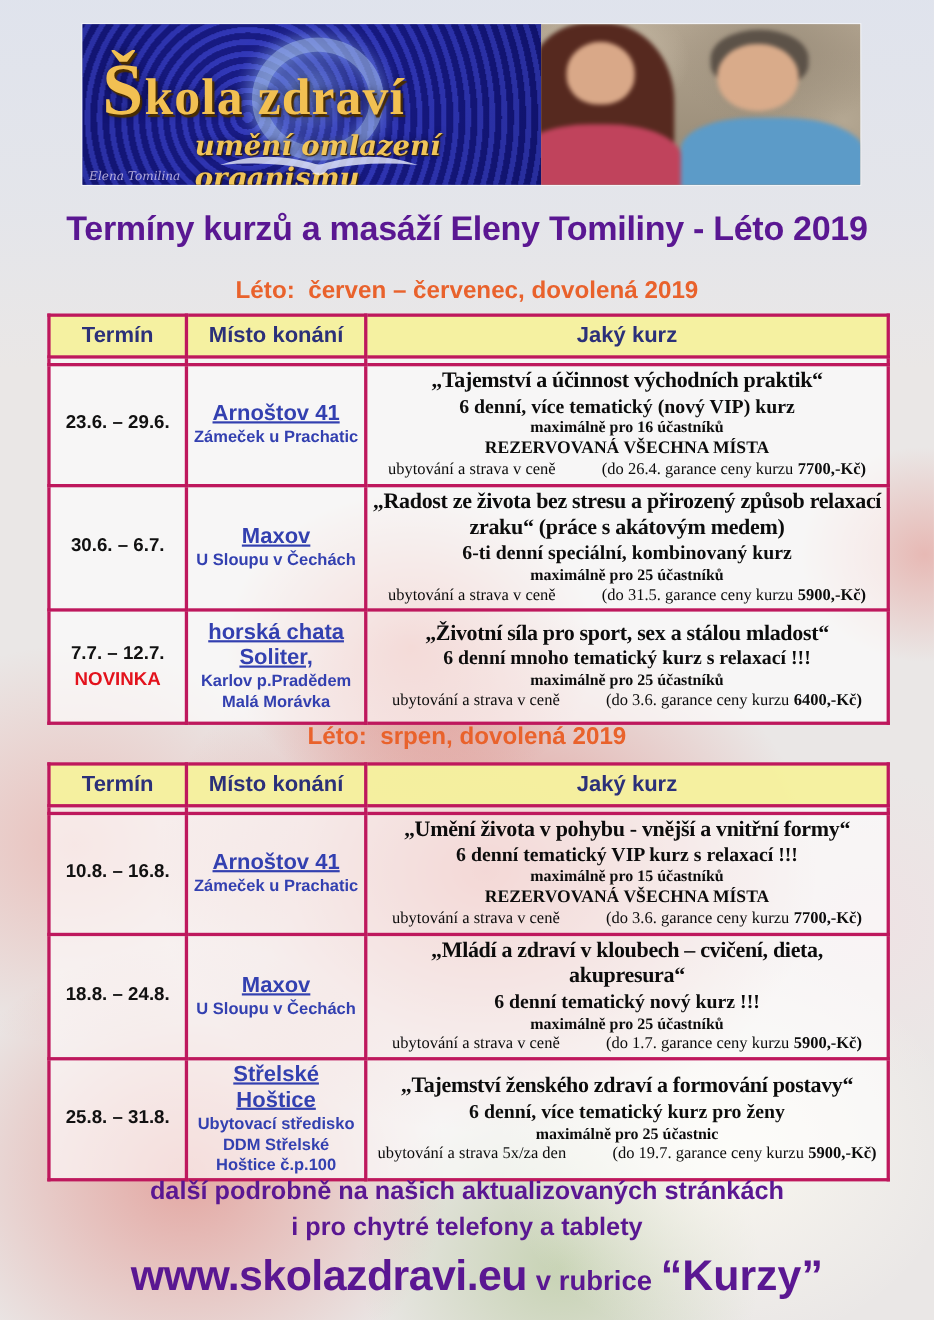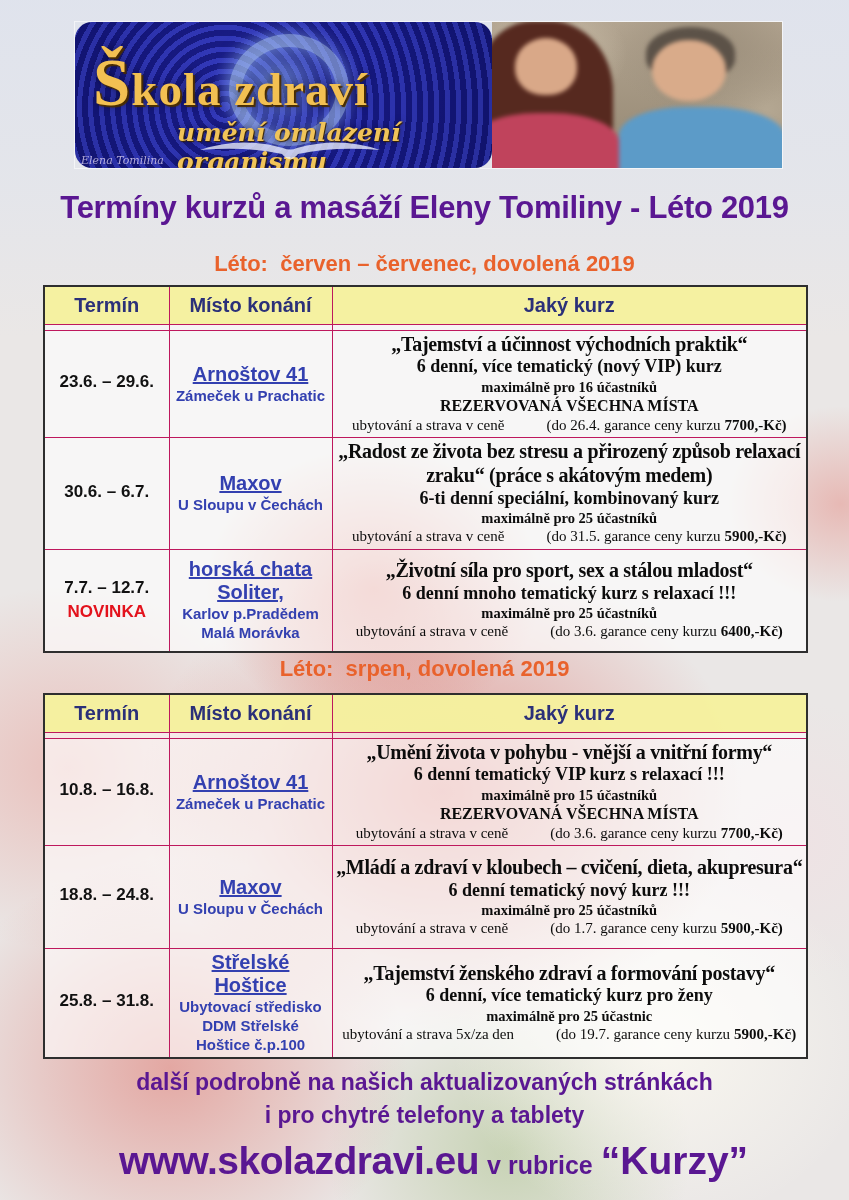--- a/index.html
+++ b/index.html
@@ -21,21 +21,20 @@
   }
 
   
   .banner { position:absolute; left:75px; top:22px; width:707px; height:146px;
             display:flex; box-shadow:0 0 0 1px rgba(255,255,255,.6); }
   .banner-art { position:relative; width:59%; height:100%; overflow:hidden;
     background:
       radial-gradient(85px 75px at 48% 42%, rgba(150,190,235,.55), rgba(60,80,200,0) 72%),
       repeating-radial-gradient(circle at 36% 58%, rgba(62,70,205,.55) 0 5px, rgba(18,20,115,.6) 5px 11px),
       radial-gradient(circle at 45% 45%, #2b2fb0 0%, #171a84 55%, #0d1060 100%);
-    border-radius: 17px;
   }
   .logo-ring { position:absolute; left:37%; top:8%; width:120px; height:112px; border-radius:50%;
     border:13px solid rgba(175,205,242,.55); box-shadow:0 0 18px rgba(160,200,255,.5), inset 0 0 14px rgba(160,200,255,.5); }
   .logo-title { position:absolute; left:18px; top:22px; font-family:"Liberation Serif", serif;
     font-weight:bold; font-size:47px; color:#f2c052; letter-spacing:1px;
     text-shadow:2px 2px 1px #4a2d00, 0 0 8px rgba(0,0,0,.55); }
   .logo-title::first-letter { font-size:67px; }
   .logo-sub { position:absolute; left:102px; top:96px; font-family:"DejaVu Serif", serif;
     font-style:italic; font-weight:bold; font-size:25px; color:#f0c459;
     text-shadow:1px 1px 1px #3a2400, 0 0 6px rgba(0,0,0,.5); }
@@ -64,21 +63,21 @@
   .section-heading { position:absolute; left:0; width:100%; text-align:center;
     font-size:22px; font-weight:bold; color:#e9622c; white-space:pre; }
   #heading-1 { top:251px; }
   #heading-2 { top:656px; }
 
   
   table { position:absolute; left:43px; width:763px; border-collapse:collapse;
           border:2px solid #2e2e2e; table-layout:fixed; }
   #table-1 { top:285px; }
   #table-2 { top:693px; }
-  th, td { border:1px solid #be185d; vertical-align:middle; }
+  th, td { border:3px solid #be185d; vertical-align:middle; }
   th { height:38px; background:rgba(245,241,158,.97); color:#2b3079; font-size:20px; text-align:center; }
   tr.spacer td { height:6px; background:rgba(255,255,255,.55); }
   td { background:rgba(255,255,255,.62); padding:2px 3px;margin-left:19px; }
   .term-cell  { text-align:center; font-weight:bold; font-size:17px; color:#111; }
   .term-note  { color:#e3121c; font-weight:bold; font-size:17px; margin-top:4px; }
   .place-cell { text-align:center; color:#3340b0; font-weight:bold; }
   .place-main { font-size:20px; line-height:1.15;text-decoration:underline; }
   .place-sub  { font-size:15px; line-height:1.25; margin-top:1px; }
   .pre { white-space:pre-line; }
   .link { text-decoration:underline; cursor:pointer; }

